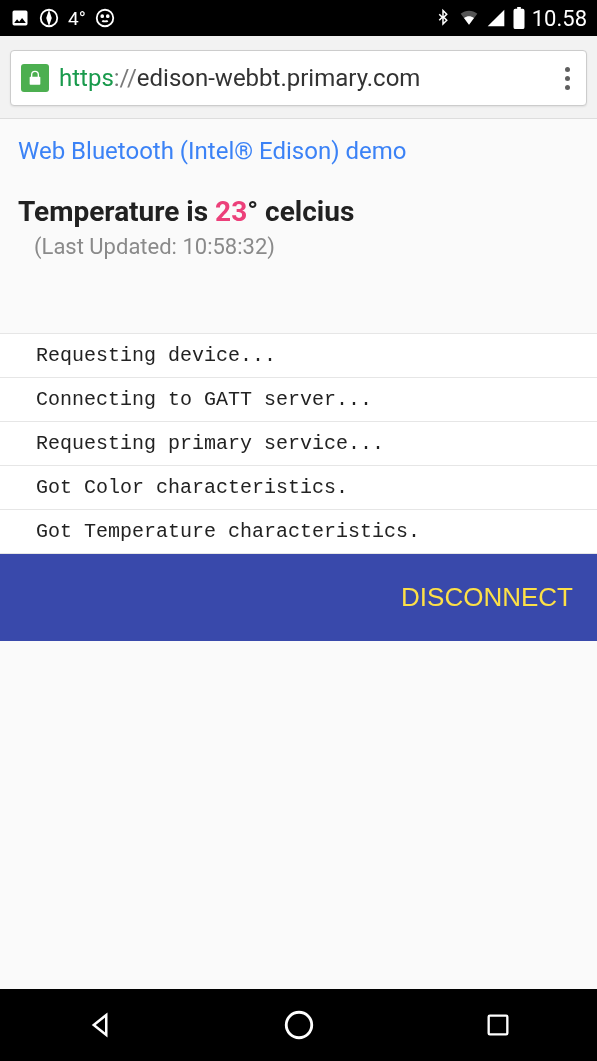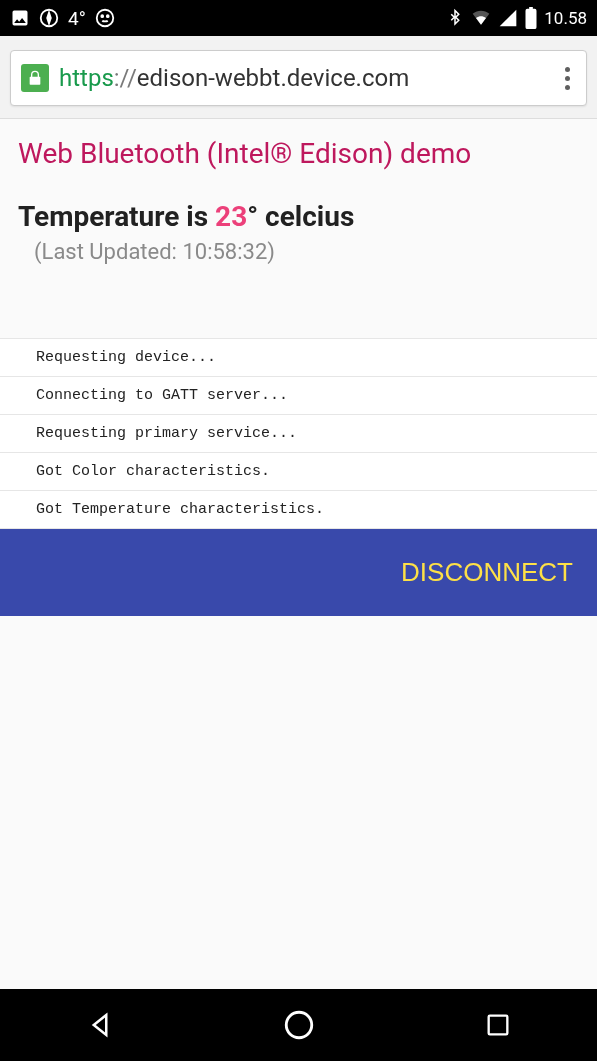--- a/index.html
+++ b/index.html
@@ -19,21 +19,21 @@
       color: #fff;
       display: flex;
       align-items: center;
       padding: 0 10px;
       font-size: 20px;
     }
     .status-left { display: flex; align-items: center; gap: 8px; }
     .status-right { margin-left: auto; display: flex; align-items: center; gap: 6px; }
     .status-icon { display: inline-flex; align-items: center; justify-content: center; }
     .status-temp { font-size: 19px; font-weight: 400; }
-    .status-time { font-size: 17px; margin-left: 0; }
+    .status-time { font-size: 22px; margin-left: 0; }
 
     
     .url-row {
       background: #f2f2f2;
       padding: 14px 10px 12px 10px;
       border-bottom: 1px solid #ddd;
     }
     .url-bar {
       background: #fff;
       border: 1px solid #ccc;
@@ -55,22 +55,22 @@
     .url-scheme { color: #199a4c; }
     .url-sep { color: #7a7a7a; }
     .url-host { color: #333; }
     .menu-dots { margin-left: auto; padding: 0 6px; display:flex; flex-direction:column; gap:4px; }
     .menu-dots span { width:5px; height:5px; background:#5f5f5f; border-radius:50%; }
 
     
     .content { flex: 1; display:flex; flex-direction:column; background:#fafafa;}
     .app-header {
       padding: 18px 18px 10px 18px;
-      font-size: 28px;
-      color: #be185d;
+      font-size: 24px;
+      color: #3b82f6;
       background:#fafafa;
     }
     .temp-block { padding: 20px 18px 4px 18px; }
     .temp-head {
       font-size: 28px;
       font-weight: 700;
       color: #212121;
     }
     .temp-head .val { color: #ec407a; }
     .last-updated {
@@ -101,21 +101,21 @@
       padding: 18px 22px;
       border-radius: 3px;
       box-shadow: 0 2px 4px rgba(0,0,0,0.25);
       cursor: pointer;
       letter-spacing: 0.5px;
     }
 
     .log-list { margin-top: 70px; background:#fff;}
     .log-item {
       font-family: "Courier New", monospace;
-      font-size: 15px;
+      font-size: 20px;
       color: #222;
       padding: 10px 10px 10px 36px;
       border-top: 1px solid #e6e6e6;
       background: #fff;
       white-space: nowrap;
       overflow: hidden;
     }
     .log-item:last-child { border-bottom: 1px solid #e6e6e6;}
 
     .footer-bar {
@@ -197,21 +197,21 @@
 </div>
 
 <div class="url-row">
   <div class="url-bar">
     <span class="lock-badge">
       <svg width="16" height="18" viewBox="0 0 24 24" fill="#fff">
           <path d="M6 10V7a6 6 0 1 1 12 0v3h1a1 1 0 0 1 1 1v10a1 1 0 0 1-1 1H5a1 1 0 0 1-1-1V11a1 1 0 0 1 1-1h1zm2 0h8V7a4 4 0 1 0-8 0v3z"></path>
         </svg>
     </span>
     <span class="url-text">
-      <span class="url-scheme">https</span><span class="url-sep">://</span><span class="url-host">edison-webbt.device.com</span>
+      <span class="url-scheme">https</span><span class="url-sep">://</span><span class="url-host">edison-webbt.primary.com</span>
     </span>
     <div class="menu-dots">
       <span></span>
         <span></span>
         <span></span>
     </div>
   </div>
 </div>
 
 <div class="content">

